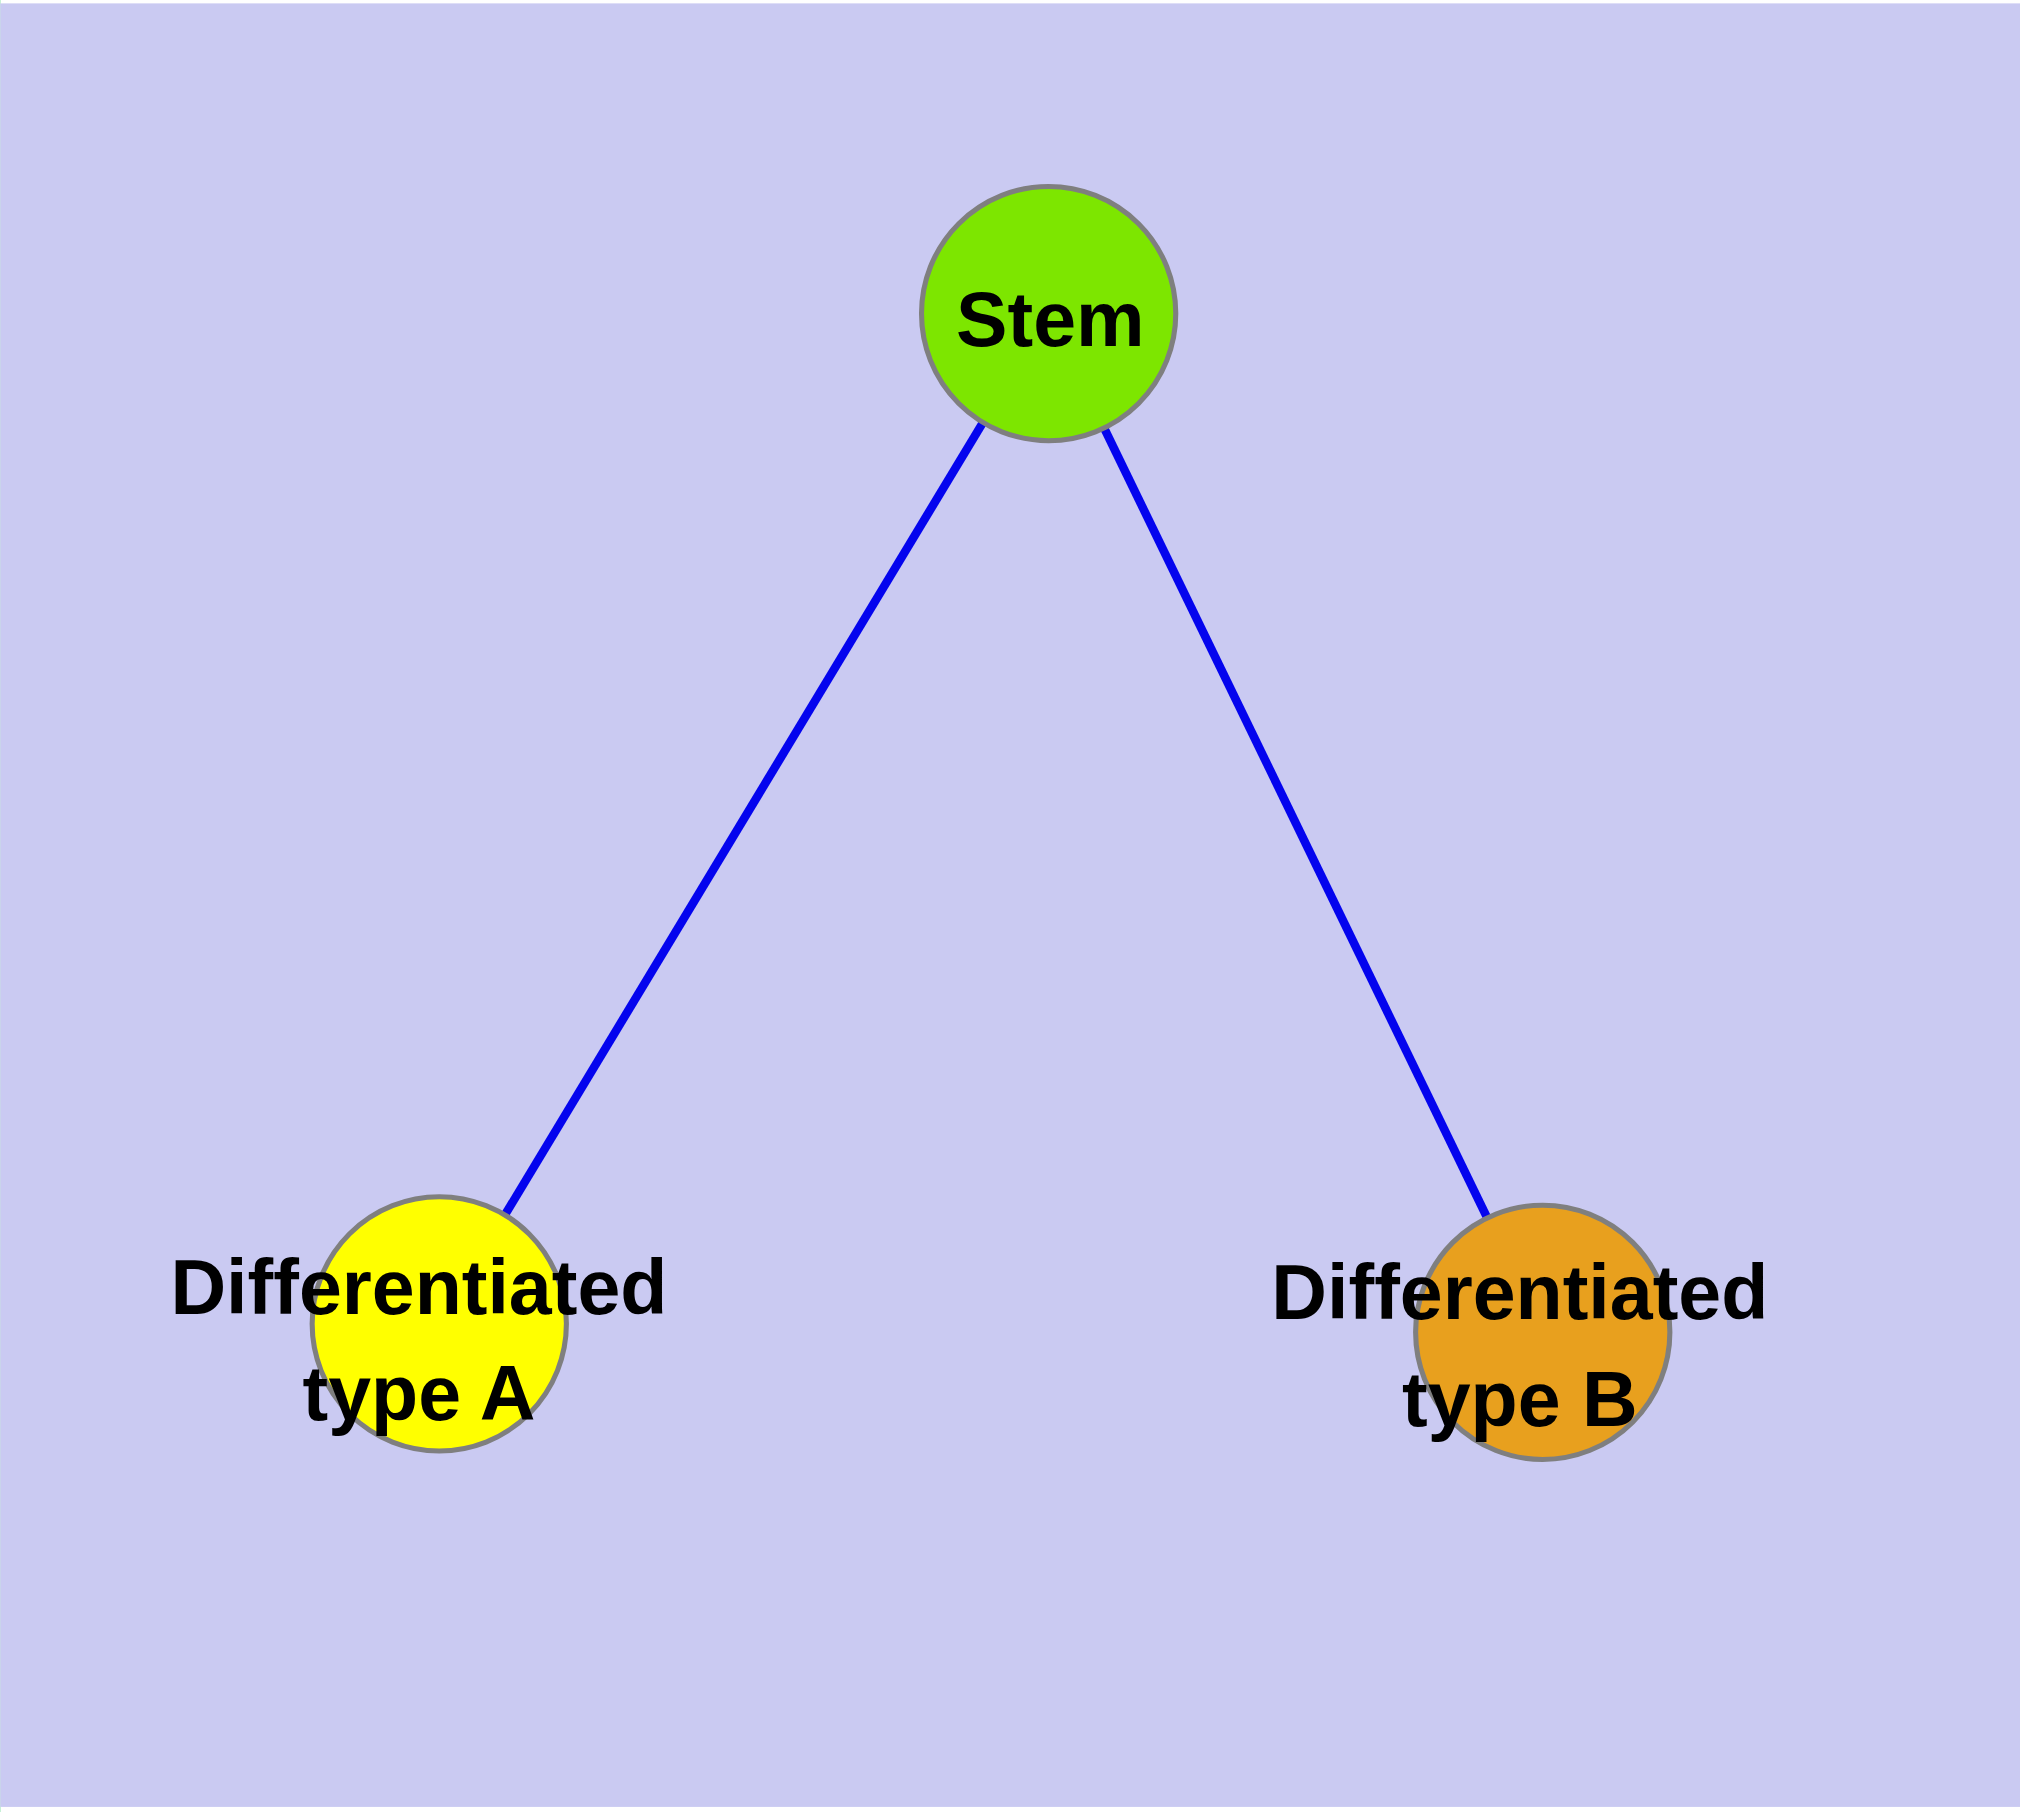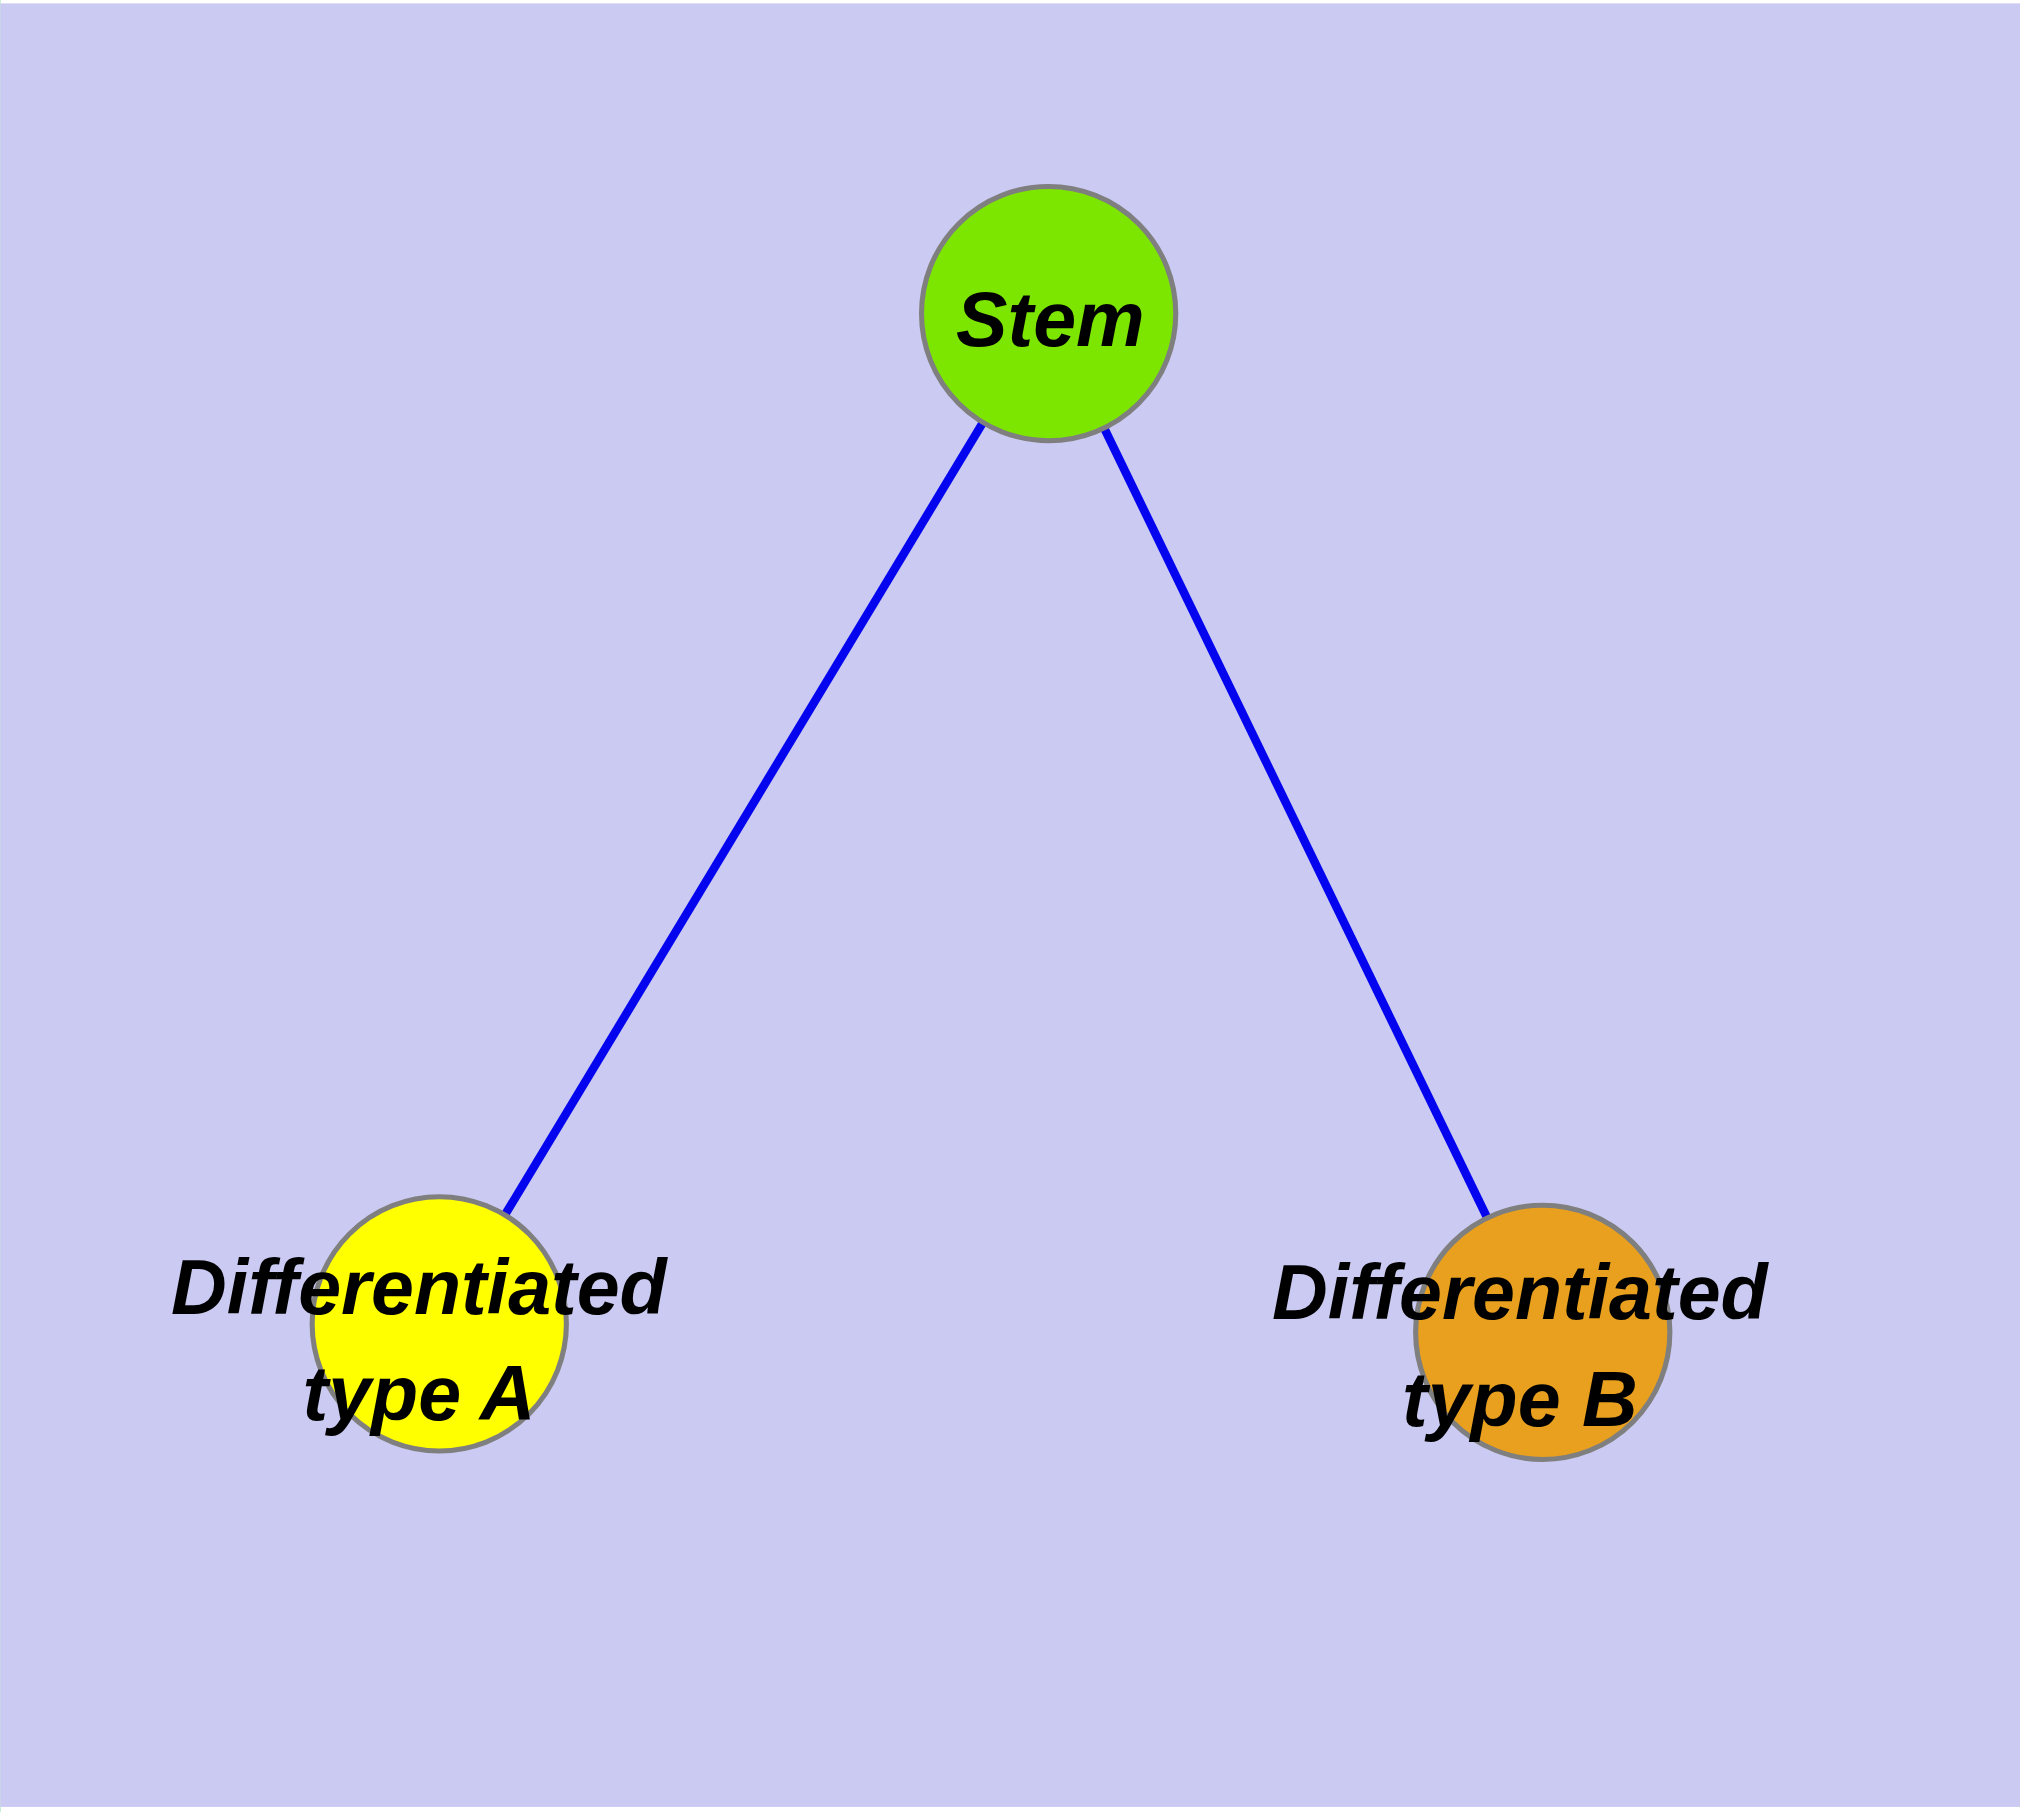--- a/index.html
+++ b/index.html
@@ -5,21 +5,20 @@
   html, body {
     margin: 0;
     padding: 0;
     background: #ffffff;
   }
   .stage {
     position: relative;
     width: 2021px;
     height: 1812px;
     background: #22c55e;
-    font-style: italic;
   }
   svg.graph {
     display: block;
     width: 2021px;
     height: 1812px;
   }
   .node-label {
     font-family: "Liberation Sans", sans-serif;
     font-weight: bold;
     font-size: 91px;

